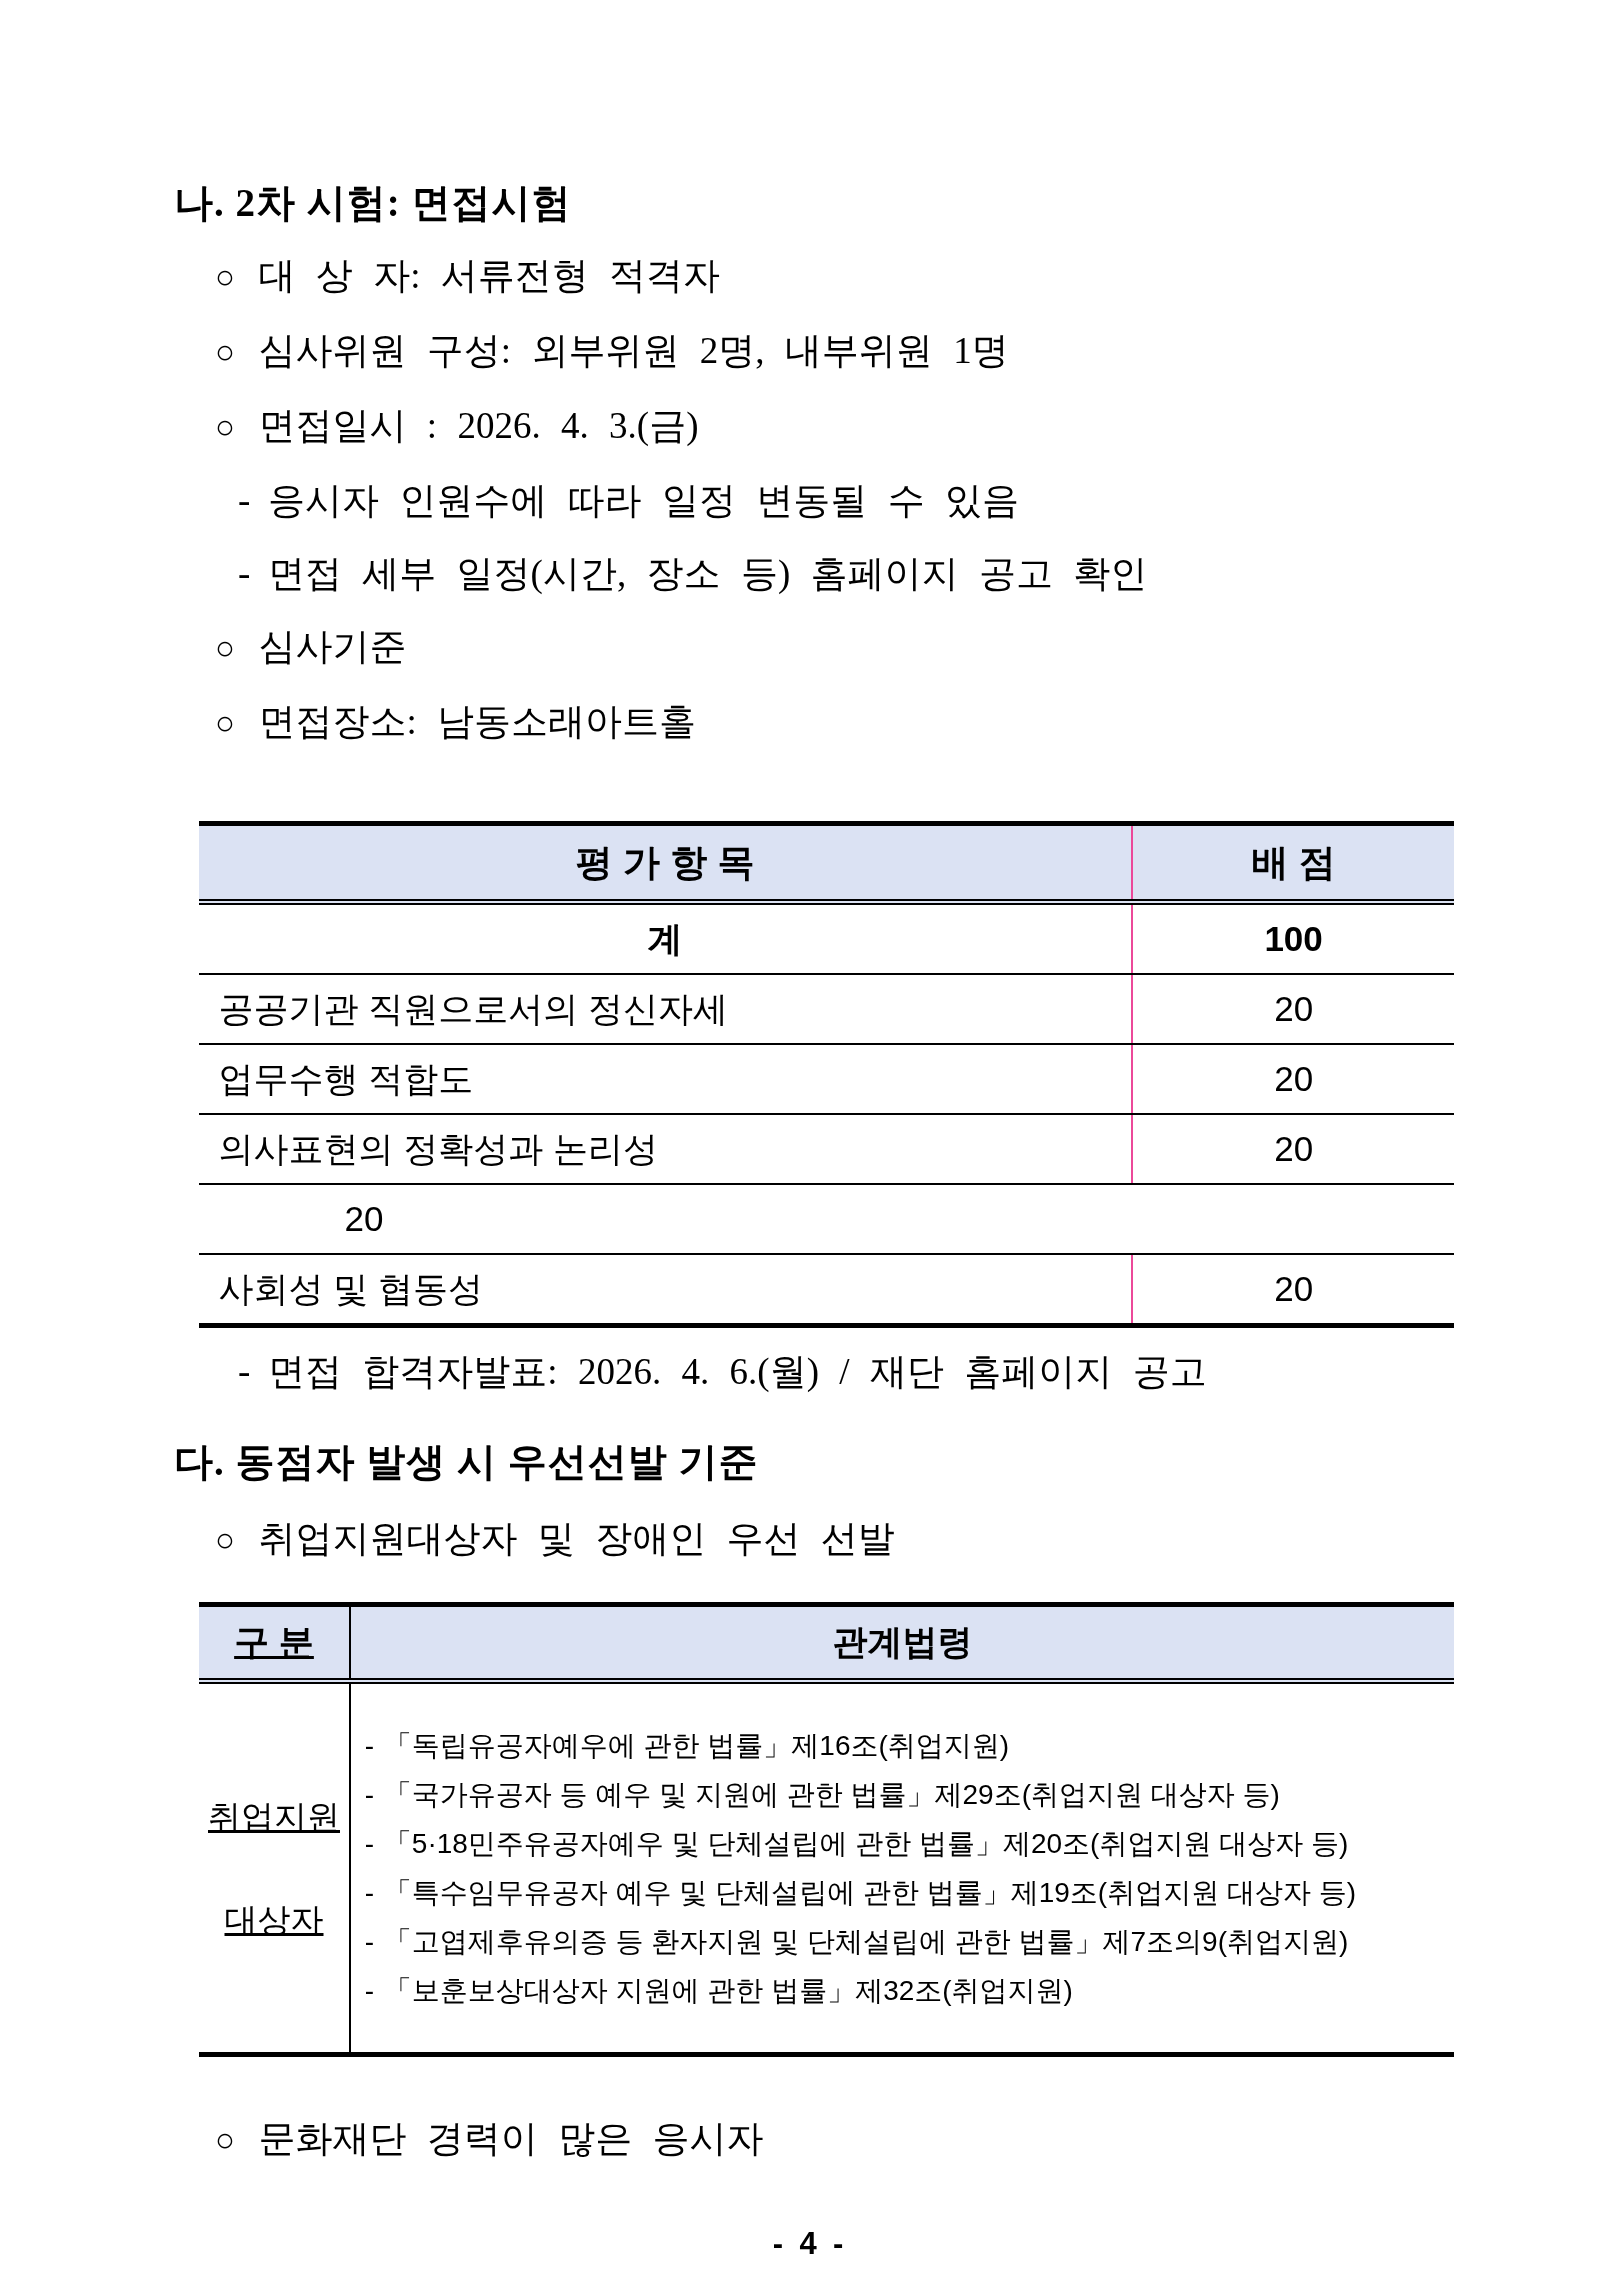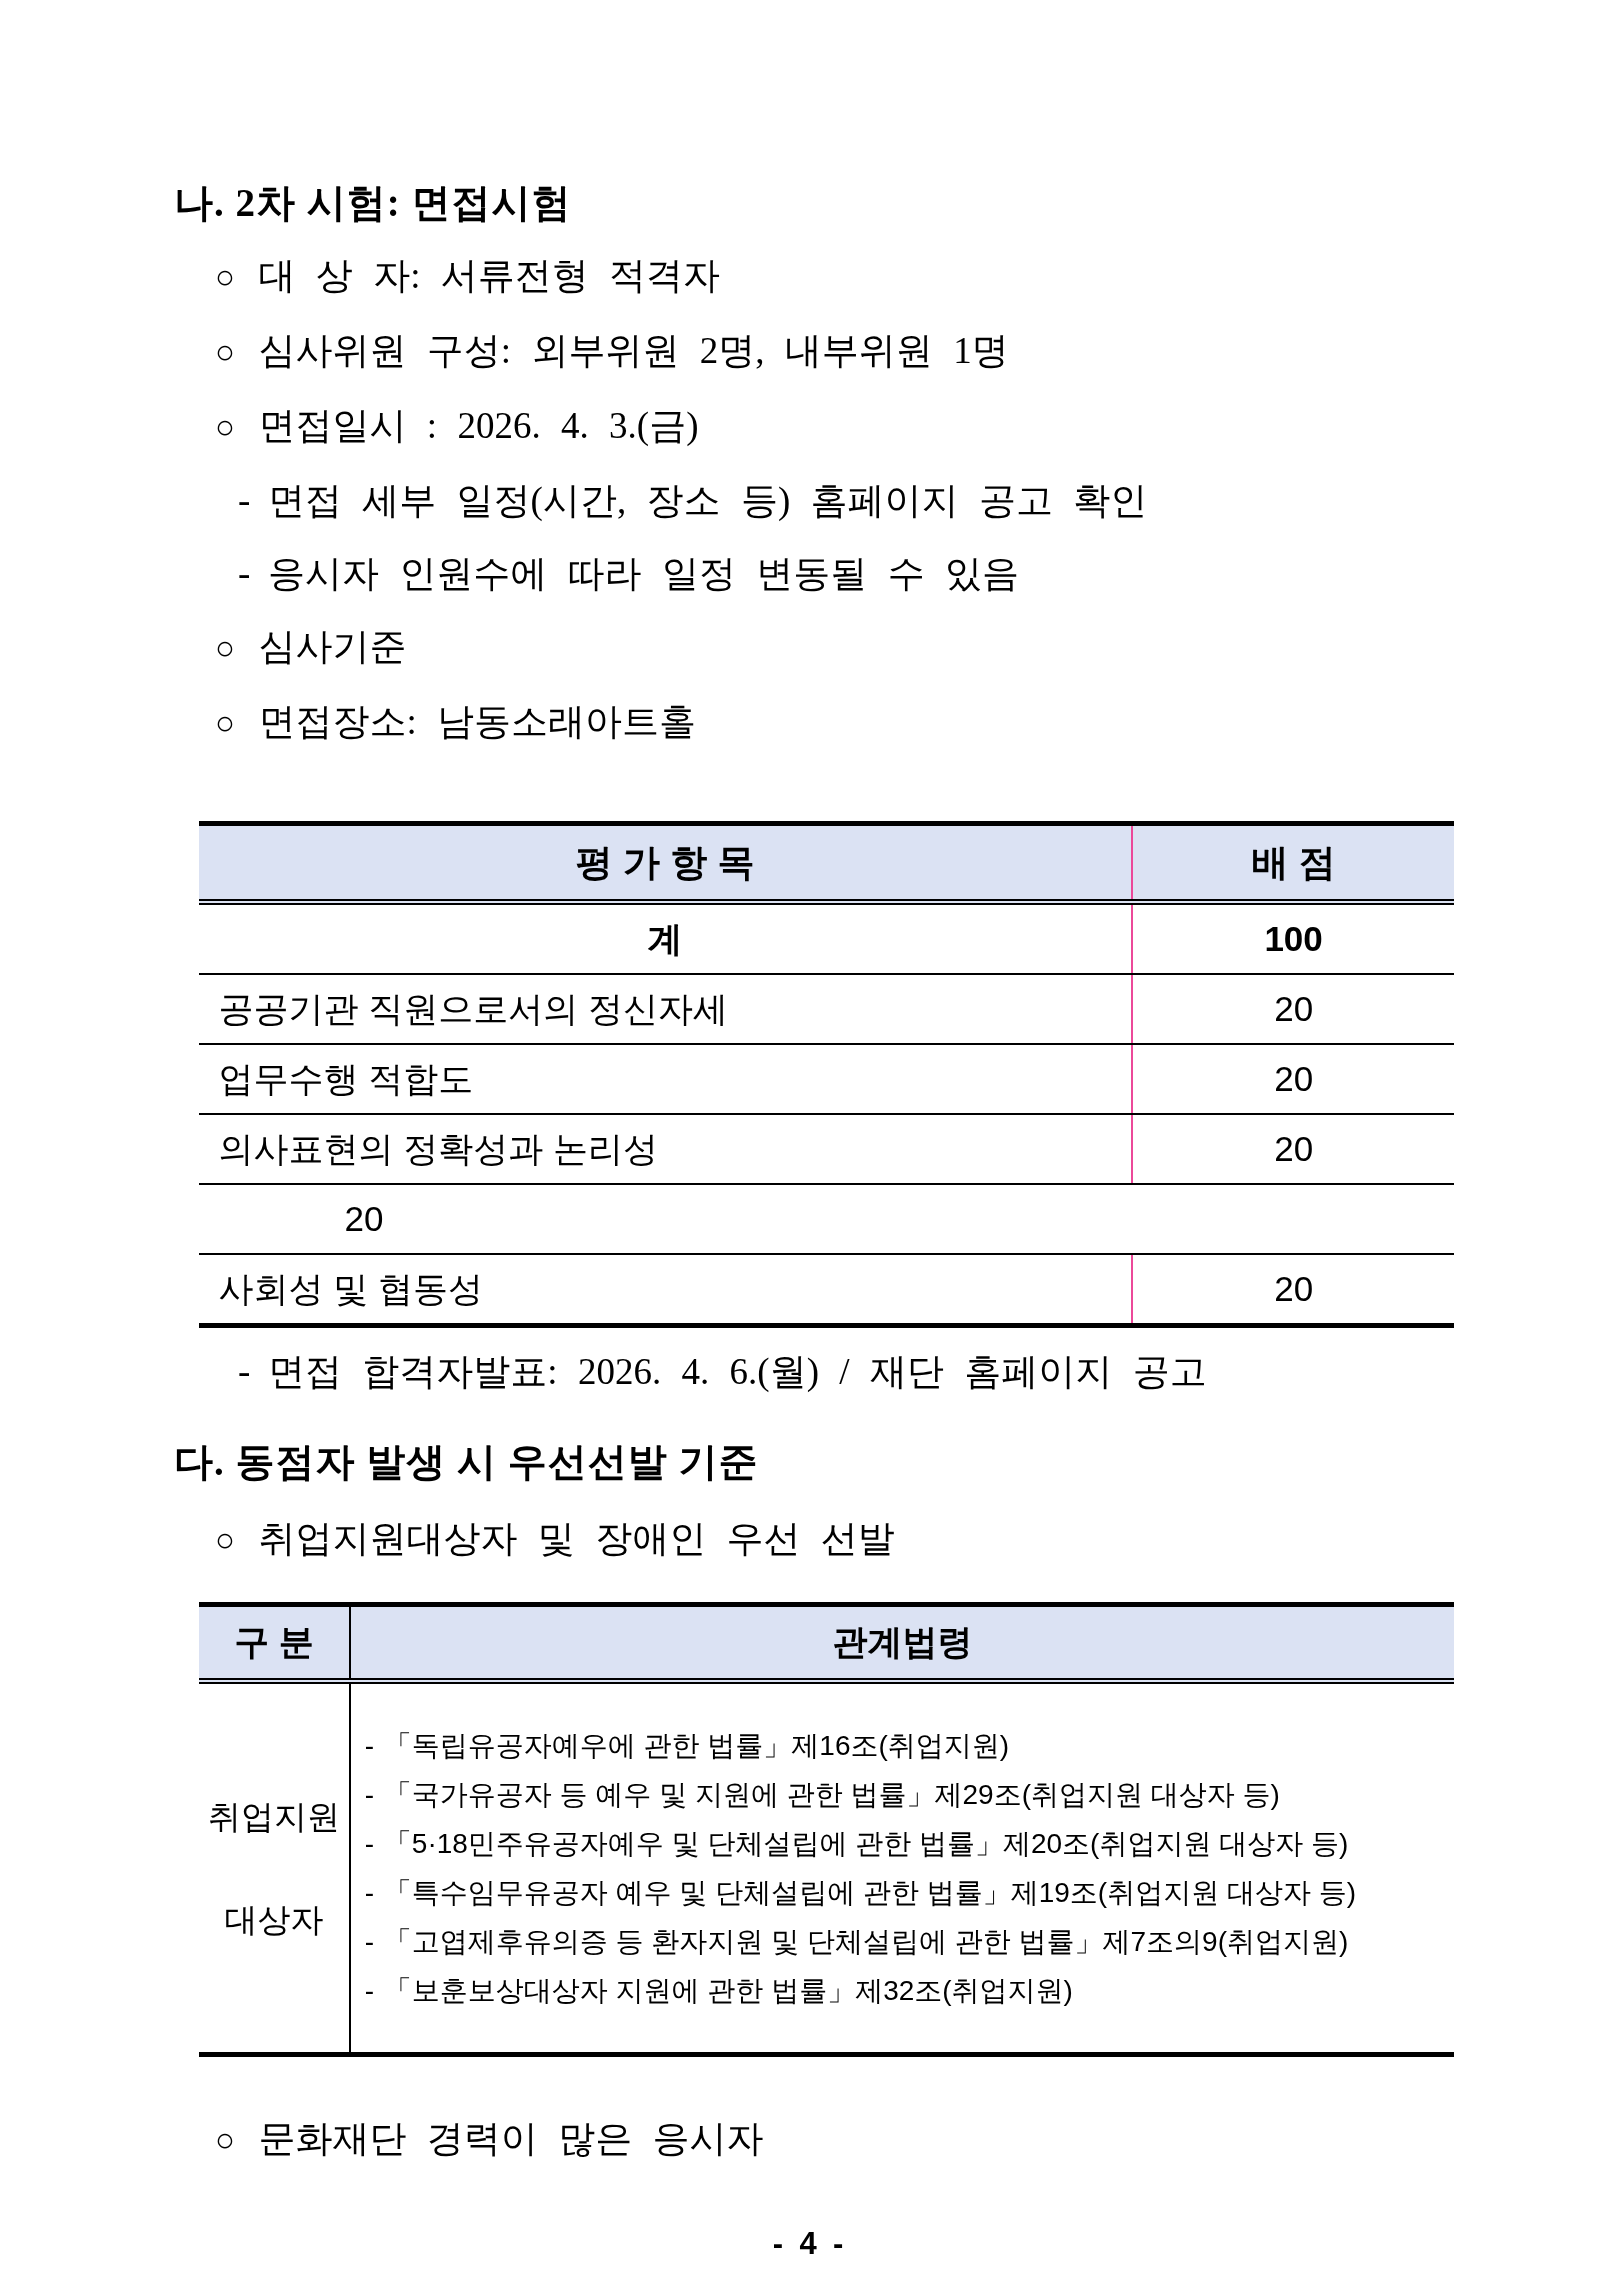--- a/index.html
+++ b/index.html
@@ -80,20 +80,21 @@
   .tbl1-row.plain .c1 { padding-left:19.6px; }
 
   
   .tbl2 { margin-top:24.5px; }
   .tbl2 .tbl-header { height:71px; font-size:35px; }
   .tbl2 .cA {
     width:152px; box-sizing:border-box;
     border-right:2px solid #000;
     display:flex; align-items:center; justify-content:center;
     text-align:center;
+    text-decoration:underline;
   }
   .tbl2 .cB {
     flex:1;
     display:flex; align-items:center; justify-content:center;
   }
   .tbl2-body { display:flex; align-items:stretch; }
   .tbl2-body .cA {
     flex-direction:column;
     font-size:33px;
     line-height:55px;
@@ -136,24 +137,24 @@
   <div class="b-line">
     <span class="glyph-circle">○</span><span>대 상 자: 서류전형 적격자</span>
   </div>
   <div class="b-line">
     <span class="glyph-circle">○</span><span>심사위원 구성: 외부위원 2명, 내부위원 1명</span>
   </div>
   <div class="b-line">
     <span class="glyph-circle">○</span><span>면접일시 : 2026. 4. 3.(금)</span>
   </div>
   <div class="d-line">
+    <span class="glyph-dash">-</span><span>응시자 인원수에 따라 일정 변동될 수 있음</span>
+  </div>
+  <div class="d-line">
     <span class="glyph-dash">-</span><span>면접 세부 일정(시간, 장소 등) 홈페이지 공고 확인</span>
-  </div>
-  <div class="d-line">
-    <span class="glyph-dash">-</span><span>응시자 인원수에 따라 일정 변동될 수 있음</span>
   </div>
   <div class="b-line">
     <span class="glyph-circle">○</span><span>심사기준</span>
   </div>
   <div class="b-line">
     <span class="glyph-circle">○</span><span>면접장소: 남동소래아트홀</span>
   </div>
 
   <div class="tbl tbl1">
     <div class="tbl-header">

